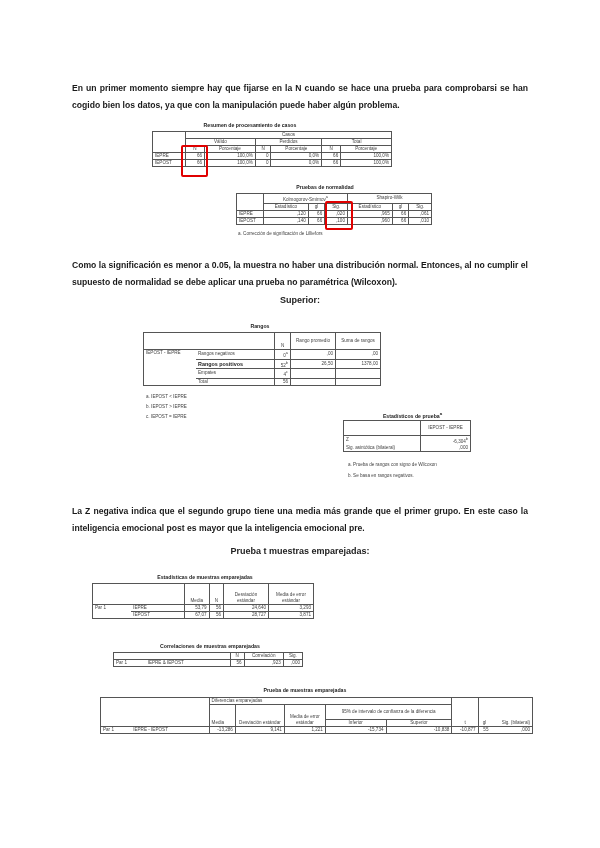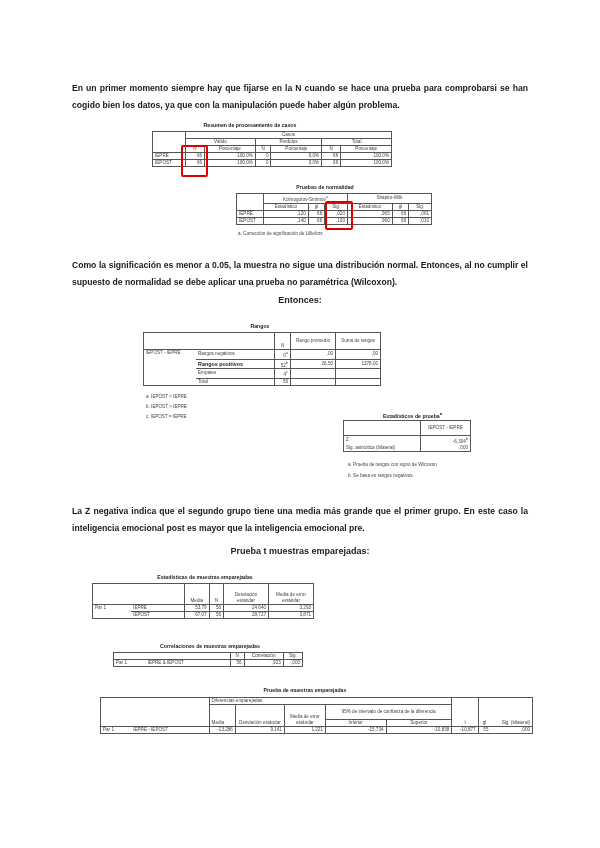--- a/index.html
+++ b/index.html
@@ -96,23 +96,23 @@
     <td class="r">,100</td>
     <td class="r">,960</td>
     <td class="r">66</td>
     <td class="r">,010</td>
   </tr>
 </tbody>
   </table>
 <div class="redbox" style="left:325px; top:201px; width:28px; height:29px;"></div>
 <div class="foot" style="left:238px; top:230px;">a. Corrección de significación de Lilliefors</div>
 
-<div class="para" style="top:257px;">Como la significación es menor a 0.05, la muestra no sigue una distribución normal. Entonces, al no cumplir el supuesto de normalidad se debe aplicar una prueba no paramétrica (Wilcoxon).</div>
-
-<div class="center-head" style="top:295px;">Entonces:</div>
+<div class="para" style="top:257px;">Como la significación es menor a 0.05, la muestra no haber una distribución normal. Entonces, al no cumplir el supuesto de normalidad se debe aplicar una prueba no paramétrica (Wilcoxon).</div>
+
+<div class="center-head" style="top:295px;">Superior:</div>
 
 <div class="tbl-title" style="left:220px; top:323px; width:80px;">Rangos</div>
 <table class="spss" style="left:143px; top:332px; width:238px;">
   <tbody>
       <tr>
     <td colspan="2" style="width:110px; height:16px;"></td>
     <td class="c" style="vertical-align:bottom;">N</td>
     <td class="c" style="white-space:normal; width:40px;">Rango promedio</td>
     <td class="c" style="white-space:normal; width:40px;">Suma de rangos</td>
   </tr>

